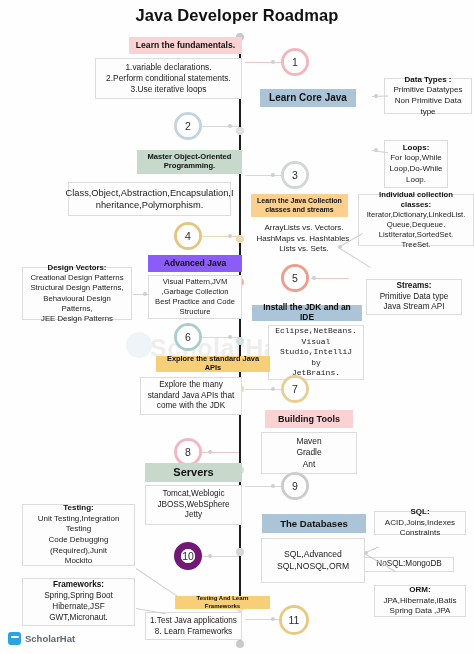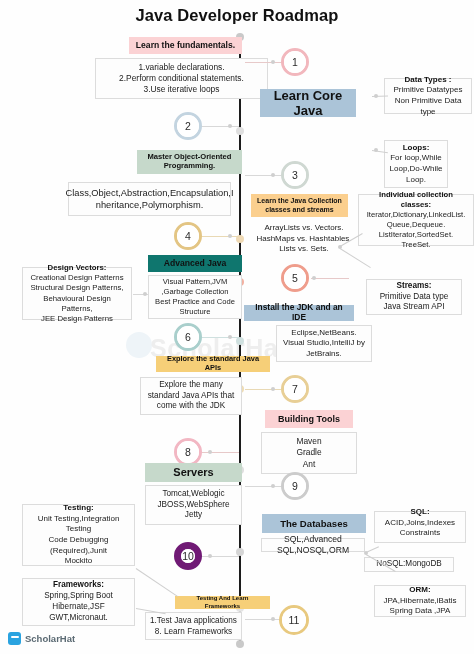--- a/index.html
+++ b/index.html
@@ -79,21 +79,21 @@
     color: #111111;
     display: flex;
     align-items: center;
     justify-content: center;
     line-height: 1.18;
     padding: 3px 4px;
   }
   .chip.pink   { background: #fbd2d4; }
   .chip.blue   { background: #abc4d8; }
   .chip.green  { background: #c6d9cb; }
-  .chip.coral  { background: #0f766e; }
+  .chip.coral  { background: #8b5cf6; }
   .chip.orange { background: #fbcf8e; }
   .chip.gold   { background: #f6cf78; margin-left: 28px; }
   
   .box {
     position: absolute;
     box-sizing: border-box;
     background: #fdfdfd;
     border: 1px solid #dcdcdc;
     text-align: center;
     color: #1b1b1b;
@@ -199,34 +199,34 @@
   <div class="spine-dot" style="top:235px;background:#efd9b4"></div>
   <div class="spine-dot" style="top:278px;background:#f2b0a0"></div>
   <div class="spine-dot" style="top:337px;background:#cfe0df"></div>
   <div class="spine-dot" style="top:385px;background:#eedcb5"></div>
   <div class="spine-dot" style="top:466px;background:#dedede"></div>
   <div class="spine-dot" style="top:548px;background:#d5d5d5"></div>
   <div class="spine-dot" style="top:604px;background:#e4e4e4"></div>
 
   <div class="chip pink" style="left:129px; top:37px; width:113px; height:17px; font-size:8.6px;">Learn the fundamentals.</div>
 
-  <div class="box" style="left:95px; top:58px; width:173px; height:41px; font-size:8.4px;">
+  <div class="box" style="left:95px; top:58px; width:147px; height:41px; font-size:8.4px;">
     <span class="bl">1.variable declarations.</span>
     <span class="bl">2.Perform conditional statements.</span>
     <span class="bl">3.Use iterative loops</span>
   </div>
 
   <div class="conn" style="left:245px; top:62px; width:38px;"></div>
   <div class="conn-dot" style="left:271px; top:60px;"></div>
 
   <div class="circ" style="left:281px; top:48px; width:28px; height:28px; border:3px solid #f2b7bd;">
     <span class="num">1</span>
   </div>
 
-  <div class="chip blue" style="left:260px; top:89px; width:96px; height:28px; font-size:13px;">Learn Core Java</div>
+  <div class="chip blue" style="left:260px; top:89px; width:96px; height:18px; font-size:10px;">Learn Core Java</div>
 
 
   <div class="box" style="left:384px; top:78px; width:88px; height:36px; font-size:8px;">
     <span class="bt bl">Data Types :</span>
     <span class="bl">Primitive Datatypes</span>
     <span class="bl">Non Primitive Data type</span>
   </div>
 
   <div class="box" style="left:384px; top:140px; width:64px; height:48px; font-size:8px;">
     <span class="bt bl">Loops:</span>
@@ -314,23 +314,23 @@
   <div class="conn gray" style="left:133px; top:294px; width:15px;"></div>
   <div class="conn-dot" style="left:143px; top:292px;"></div>
 
   <div class="conn" style="left:311px; top:278px; width:38px;"></div>
   <div class="conn-dot" style="left:312px; top:276px;"></div>
 
   <div class="circ" style="left:281px; top:264px; width:28px; height:28px; border:3px solid #ef9d8c;">
     <span class="num">5</span>
   </div>
 
-  <div class="chip blue" style="left:244px; top:305px; width:110px; height:16px; font-size:8.4px;">Install the JDK and an IDE</div>
-
-  <div class="box" style="left:276px; top:325px; width:96px; height:37px; font-size:8px;">
+  <div class="chip blue" style="left:252px; top:305px; width:110px; height:16px; font-size:8.4px;">Install the JDK and an IDE</div>
+
+  <div class="box" style="left:268px; top:325px; width:96px; height:55px; font-size:8px;font-family:Liberation Mono, monospace;">
     <span class="bl">Eclipse,NetBeans.</span>
     <span class="bl">Visual Studio,IntelliJ by</span>
     <span class="bl">JetBrains.</span>
   </div>
 
   <div class="conn tealc" style="left:201px; top:337px; width:38px;"></div>
   <div class="conn-dot" style="left:228px; top:335px;"></div>
 
   <div class="circ" style="left:174px; top:323px; width:28px; height:28px; border:3px solid #a9cfcc;">
     <span class="num">6</span>
@@ -376,35 +376,35 @@
 
   <div class="conn gray" style="left:245px; top:486px; width:38px;"></div>
   <div class="conn-dot" style="left:271px; top:484px;"></div>
 
   <div class="circ" style="left:281px; top:472px; width:28px; height:28px; border:3px solid #cccccc;">
     <span class="num">9</span>
   </div>
 
   <div class="chip blue" style="left:262px; top:514px; width:104px; height:19px; font-size:9.6px;">The Databases</div>
 
-  <div class="box" style="left:261px; top:538px; width:104px; height:14px; font-size:8.6px;text-align:right;">
+  <div class="box" style="left:261px; top:538px; width:104px; height:45px; font-size:8.6px;text-align:right;">
     <span class="bl">SQL,Advanced</span>
     <span class="bl">SQL,NOSQL,ORM</span>
   </div>
 
   <div class="box" style="left:22px; top:504px; width:113px; height:62px; font-size:8px;">
     <span class="bt bl">Testing:</span>
     <span class="bl">Unit Testing,Integration</span>
     <span class="bl">Testing</span>
     <span class="bl">Code Debugging</span>
     <span class="bl">(Required),Junit</span>
     <span class="bl">Mockito</span>
   </div>
 
-  <div class="box" style="left:374px; top:511px; width:92px; height:32px; font-size:8px;justify-content:flex-end;">
+  <div class="box" style="left:374px; top:511px; width:92px; height:24px; font-size:8px;">
     <span class="bt bl">SQL:</span>
     <span class="bl">ACID,Joins,Indexes</span>
     <span class="bl">Constraints</span>
   </div>
 
   <div class="box" style="left:364px; top:557px; width:90px; height:15px; font-size:8.2px;">
     <span class="bl">NoSQL:MongoDB</span>
   </div>
 
   <div class="diag" style="left:366px; top:552px; width:14px; transform:rotate(-24deg);"></div>

